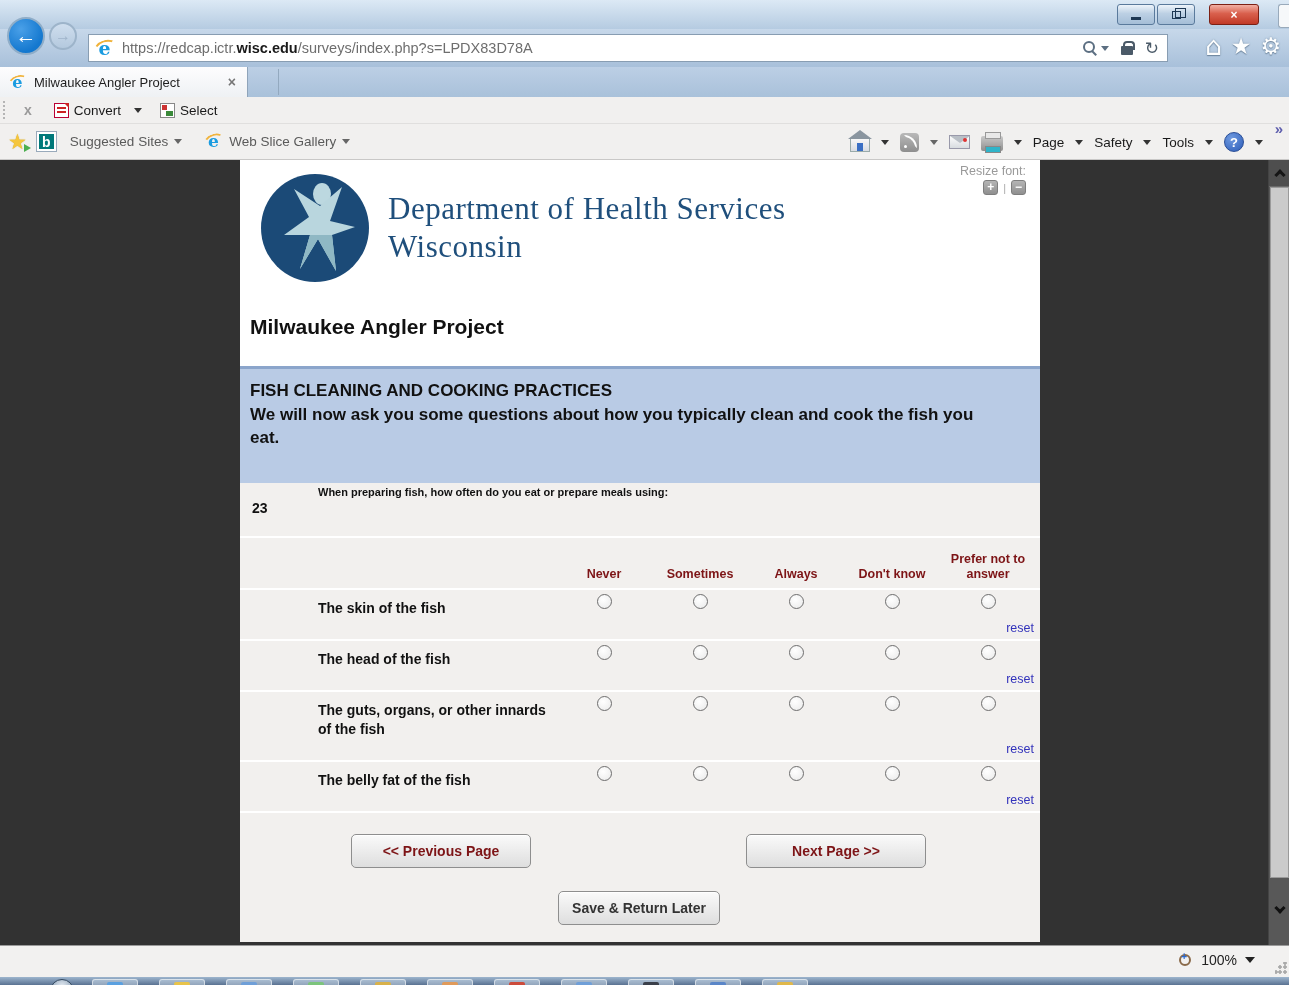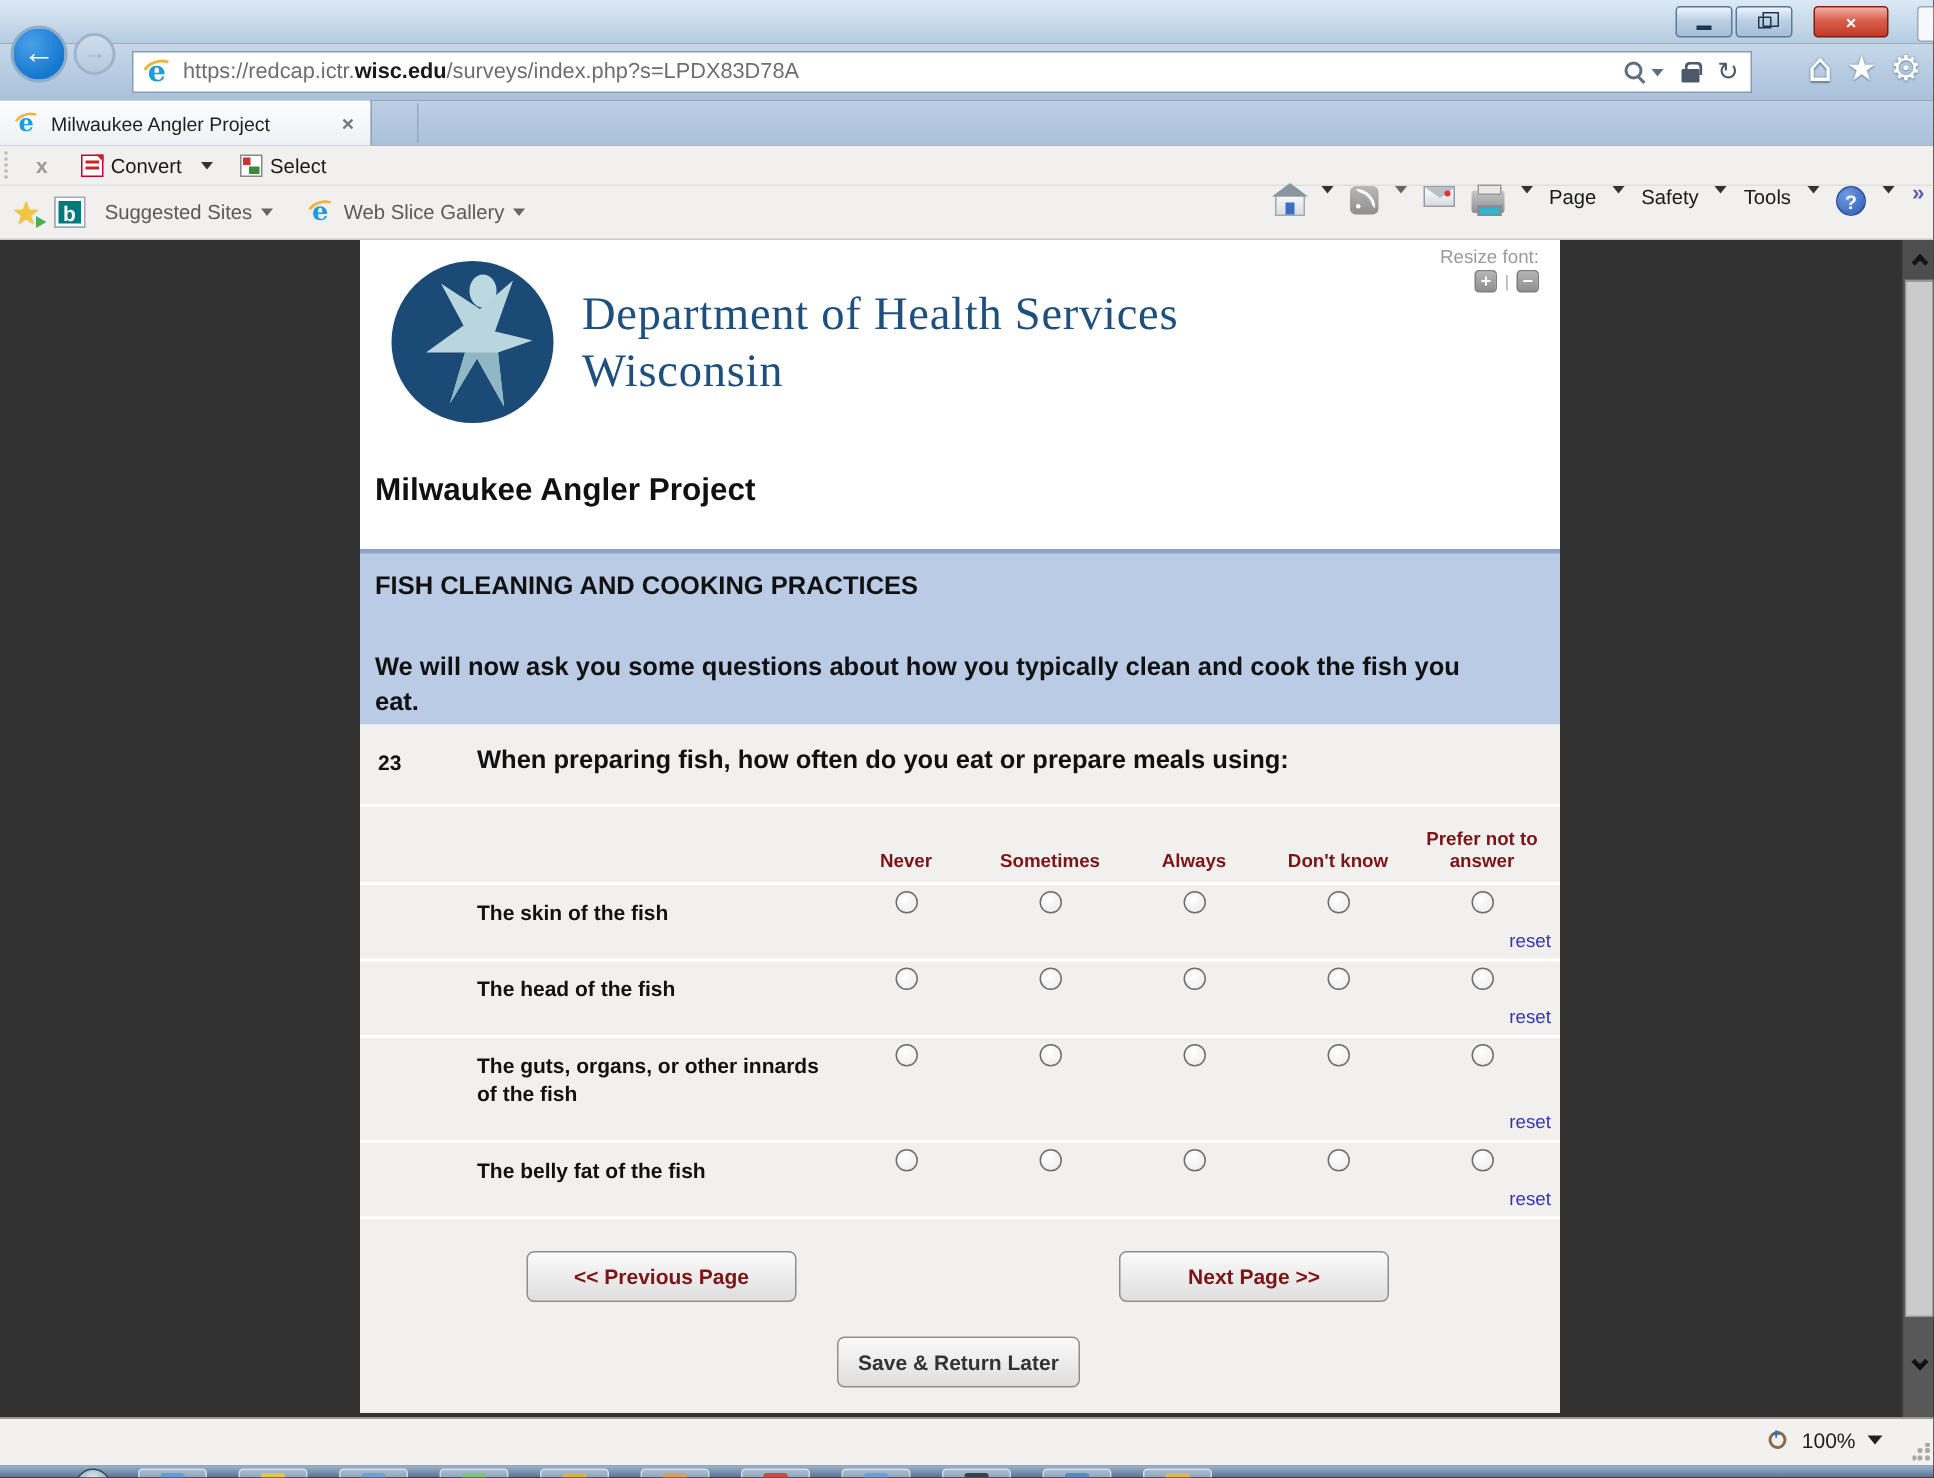--- a/index.html
+++ b/index.html
@@ -81,21 +81,21 @@
     display:flex; align-items:center; border-bottom:1px solid #c9c8c7; }
   .fav-star { color:#f5c63c; font-family:"DejaVu Sans", sans-serif; font-size:21px; text-shadow:0 0 1px #c89b20; position:relative; margin:0 10px 0 8px; }
   .fav-star:after { content:""; position:absolute; right:-4px; bottom:2px; width:0; height:0;
     border-top:4px solid transparent; border-bottom:4px solid transparent; border-left:7px solid #4caf50; }
   .bing-ico { width:19px; height:19px; background:#00797a; border:2px solid #fff; outline:1px solid #9ab;
     color:#fff; font-weight:bold; font-size:14px; display:flex; align-items:center; justify-content:center; margin-right:8px; }
   .fav-item { display:flex; align-items:center; gap:6px; font-size:13.5px; color:#5a5a5a; margin-right:22px; }
   .caret-gy { width:0; height:0; border-left:4px solid transparent; border-right:4px solid transparent;
     border-top:5px solid #666; display:inline-block; }
 
-  .cmdbar { position:absolute; right:26px; top:124px; height:36px; display:flex; align-items:flex-start; gap:11px; }
+  .cmdbar { position:absolute; right:26px; top:124px; height:36px; display:flex; align-items:center; gap:11px; }
   .cmd-label { font-size:13.5px; color:#1a1a1a; }
   .house-ico { position:relative; width:20px; height:14px; background:linear-gradient(#f7f7f7,#d9dde2); border:1px solid #9aa; margin-top:6px; }
   .house-ico:before { content:""; position:absolute; left:-3px; top:-9px; border-left:12px solid transparent;
     border-right:12px solid transparent; border-bottom:9px solid #8a959f; }
   .house-ico:after { content:""; position:absolute; left:6px; bottom:0; width:6px; height:8px; background:#3a6fc4; }
   .rss-ico { width:19px; height:19px; border-radius:4px; background:linear-gradient(#b9b9b9,#8e8e8e); position:relative; }
   .rss-ico:before { content:""; position:absolute; left:4px; bottom:4px; width:3px; height:3px; background:#fff; border-radius:50%; }
   .rss-ico:after { content:""; position:absolute; left:4px; bottom:4px; width:9px; height:9px;
     border:2px solid transparent; border-top-color:#fff; border-right-color:#fff; border-radius:0 100% 0 0; }
   .mail-ico { width:21px; height:14px; background:linear-gradient(#fdfdfd,#d8dce0); border:1px solid #99a; position:relative; }
@@ -121,28 +121,28 @@
   .rf-sep { color:#aaa; font-size:11px; }
 
   .logo-wrap { position:absolute; left:20px; top:13px; display:flex; align-items:center; gap:18px; }
   .logo-text { font-family:"Liberation Serif", serif; color:#1f4f7c; font-size:31px; line-height:38px; letter-spacing:0.5px; }
 
   .page-title { position:absolute; left:10px; top:155px; font-size:21px; font-weight:bold; color:#111; }
 
   .blue-band { position:absolute; left:0; top:206px; width:800px; height:117px; background:#b9cbe5;
     border-top:3px solid #8ba5cb; padding:12px 42px 0 10px; }
   .band-title { font-size:17px; font-weight:bold; color:#111; }
-  .band-sub { font-size:17px; font-weight:bold; color:#111; margin-top:32px; line-height:23px; }
+  .band-sub { font-size:17px; font-weight:bold; color:#111; margin-top:2px; line-height:23px; }
 
   .gray-area { position:absolute; left:0; top:323px; width:800px; height:459px; background:#f2f0ee; }
   .instructions { padding:15px 52px 0 78px; font-size:15px; font-weight:bold; color:#111; line-height:22px;
     height:74px; border-bottom:2px solid #fff; }
   .q-row { display:flex; height:55px; border-bottom:2px solid #fff; }
   .q-num { width:78px; padding:17px 0 0 12px; font-size:14px; font-weight:bold; color:#111; }
-  .q-text { padding-top:14px; font-size:17px; font-weight:bold; color:#111; }
+  .q-text { padding-top:3px; font-size:11px; font-weight:bold; color:#111; }
 
   .m-line { display:flex; padding-left:78px; }
   .m-label { width:238px; font-size:14px; font-weight:bold; color:#111; line-height:19px; padding-top:9px; }
   .m-cell { width:96px; text-align:center; padding-top:4px; }
   .m-head .m-cell { font-size:12.5px; font-weight:bold; color:#7d1416; line-height:15px;
     display:flex; align-items:flex-end; justify-content:center; padding-bottom:0; }
   .m-head { height:50px; align-items:flex-end; padding-bottom:6px; }
   .radio { display:inline-block; width:15px; height:15px; border:1px solid #6e6e6e; border-radius:50%;
     background:radial-gradient(circle at 40% 35%, #ffffff, #e9e9e9); }
   .m-row { border-top:2px solid #fff; }

